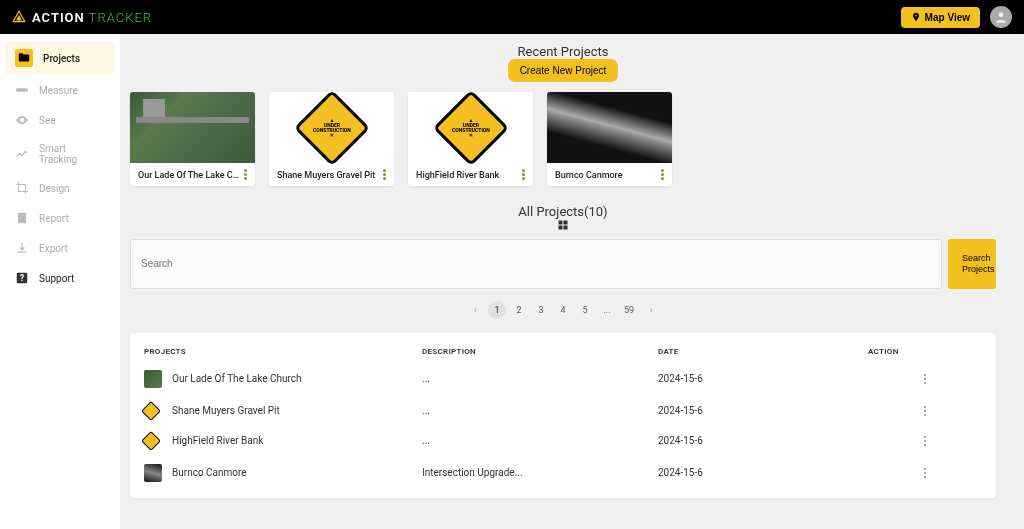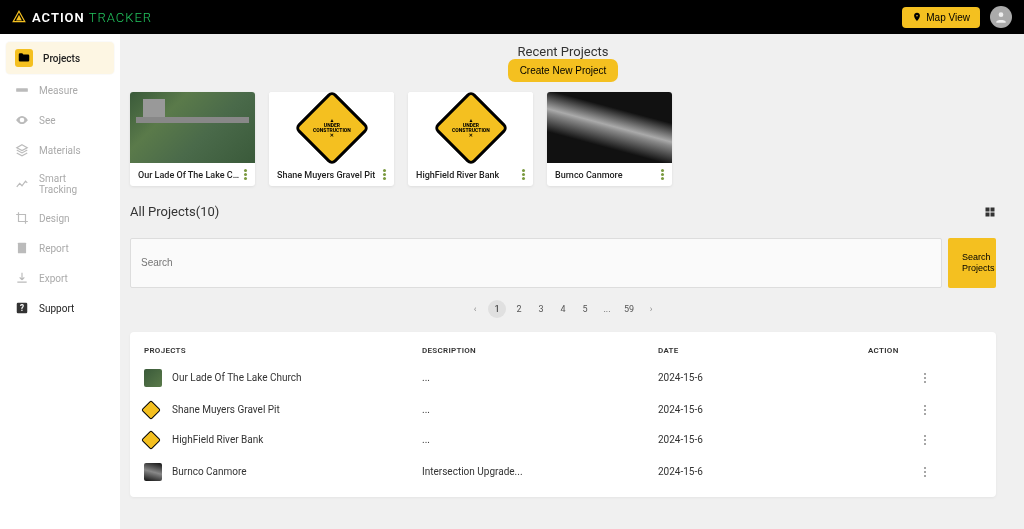--- a/index.html
+++ b/index.html
@@ -5,21 +5,21 @@
     * { margin: 0; padding: 0; box-sizing: border-box; }
     body { font-family: -apple-system, BlinkMacSystemFont, "Segoe UI", Roboto, Helvetica, Arial, sans-serif; background: #f0f0f0; font-size: 11px; width: 1024px; height: 529px; overflow: hidden; }
     
     .header { background: #000; height: 34px; display: flex; align-items: center; justify-content: space-between; padding: 0 12px; }
     .logo { display: flex; align-items: center; gap: 6px; }
     .logo-mark { width: 14px; height: 14px; }
     .logo-text { color: #fff; font-weight: 300; font-size: 13px; letter-spacing: 1px; }
     .logo-text .bold { font-weight: 600; }
     .logo-text .gold { color: #22c55e; }
     .header-right { display: flex; align-items: center; gap: 10px; }
-    .map-view-btn { background: #f4c020; border: none; border-radius: 4px; padding: 5px 10px; font-size: 10px; font-weight: 400; cursor: pointer; display: flex; align-items: center; gap: 4px; }
+    .map-view-btn { background: #f4c020; border: none; border-radius: 4px; padding: 5px 10px; font-size: 10px; font-weight: 700; cursor: pointer; display: flex; align-items: center; gap: 4px; }
     .avatar { width: 22px; height: 22px; border-radius: 50%; background: #aaa; display: flex; align-items: center; justify-content: center; }
     
     .container { display: flex; height: calc(100% - 34px); }
     
     .sidebar { width: 120px; background: #fff; padding: 8px 6px; display: flex; flex-direction: column; gap: 2px; }
     .sidebar-item { display: flex; align-items: center; gap: 10px; padding: 7px 9px; border-radius: 4px; cursor: pointer; color: #aaa; font-size: 10px; }
     .sidebar-item.active { background: #fdf6e3; color: #222; font-weight: 500; box-shadow: 0 0 0 1px rgba(0,0,0,0.02); }
     .sidebar-item.dark { color: #222; }
     .sidebar-icon { width: 14px; height: 14px; display: flex; align-items: center; justify-content: center; flex-shrink: 0; }
     .sidebar-icon svg { width: 14px; height: 14px; }
@@ -42,21 +42,21 @@
     .aerial1 { background: linear-gradient(135deg, #3a5a3a 0%, #5a7a4a 30%, #4a6a4a 60%, #3a5a3a 100%); position: relative; }
     .aerial1::before { content:''; position:absolute; top: 35%; left: 5%; width: 90%; height: 6px; background: #888; }
     .aerial1::after { content:''; position:absolute; top: 10%; left: 10%; width: 22px; height: 18px; background: #999; }
     
     .uc-sign { width: 54px; height: 54px; transform: rotate(45deg); background: #f4c020; border: 3px solid #000; border-radius: 6px; display:flex; align-items:center; justify-content:center; }
     .uc-inner { transform: rotate(-45deg); text-align: center; font-size: 5px; font-weight: 800; line-height: 1; color: #000; }
     .card-thumb.white { background: #fff; }
     
     .aerial2 { background: linear-gradient(15deg, #111 0%, #111 30%, #888 48%, #aaa 52%, #111 70%, #111 100%); }
     
-    .all-header { display: flex; justify-content: space-between; align-items: center; margin-bottom: 19px; }
+    .all-header { display: flex; justify-content: center; align-items: center; margin-bottom: 8px; flex-direction: column; }
     .view-icons { display: flex; gap: 6px; }
     .view-icon { cursor: pointer; }
     
     .search-row { display: flex; gap: 6px; margin-bottom: 12px; }
     .search-input { flex: 1; padding: 7px 10px; border: 1px solid #ddd; border-radius: 2px; font-size: 10px; background: #fafafa; }
     .search-btn { background: #f4c020; border: none; border-radius: 2px; padding: 14px 14px; font-size: 9px; cursor: pointer; line-height: 1.2; width: 48px; }
     
     .pagination { display: flex; justify-content: center; align-items: center; gap: 4px; margin-bottom: 14px; }
     .page { width: 18px; height: 18px; display: flex; align-items: center; justify-content: center; font-size: 9px; color: #555; border-radius: 50%; cursor: pointer; }
     .page.active { background: #e0e0e0; color: #222; }
@@ -125,28 +125,20 @@
       <span class="sidebar-icon">
           <svg viewBox="0 0 24 24">
             <path d="M12 5C6 5 2 12 2 12s4 7 10 7 10-7 10-7-4-7-10-7zm0 11a4 4 0 1 1 0-8 4 4 0 0 1 0 8z" fill="#bbb"></path>
           </svg>
         </span>
       <span>See</span>
     </div>
     <div class="sidebar-item">
       <span class="sidebar-icon">
           <svg viewBox="0 0 24 24">
-            <path d="M12 3l9 5-9 5-9-5 9-5zm-9 9l9 5 9-5M3 17l9 5 9-5" fill="none" stroke="#bbb" stroke-width="2"></path>
-          </svg>
-        </span>
-      <span>Materials</span>
-    </div>
-    <div class="sidebar-item">
-      <span class="sidebar-icon">
-          <svg viewBox="0 0 24 24">
             <path d="M3 17l5-6 4 4 6-8 3 3" fill="none" stroke="#bbb" stroke-width="2"></path>
           </svg>
         </span>
       <span>Smart Tracking</span>
     </div>
     <div class="sidebar-item">
       <span class="sidebar-icon">
           <svg viewBox="0 0 24 24">
             <path d="M6 2v16h16M2 6h16v16" fill="none" stroke="#bbb" stroke-width="2"></path>
           </svg>

